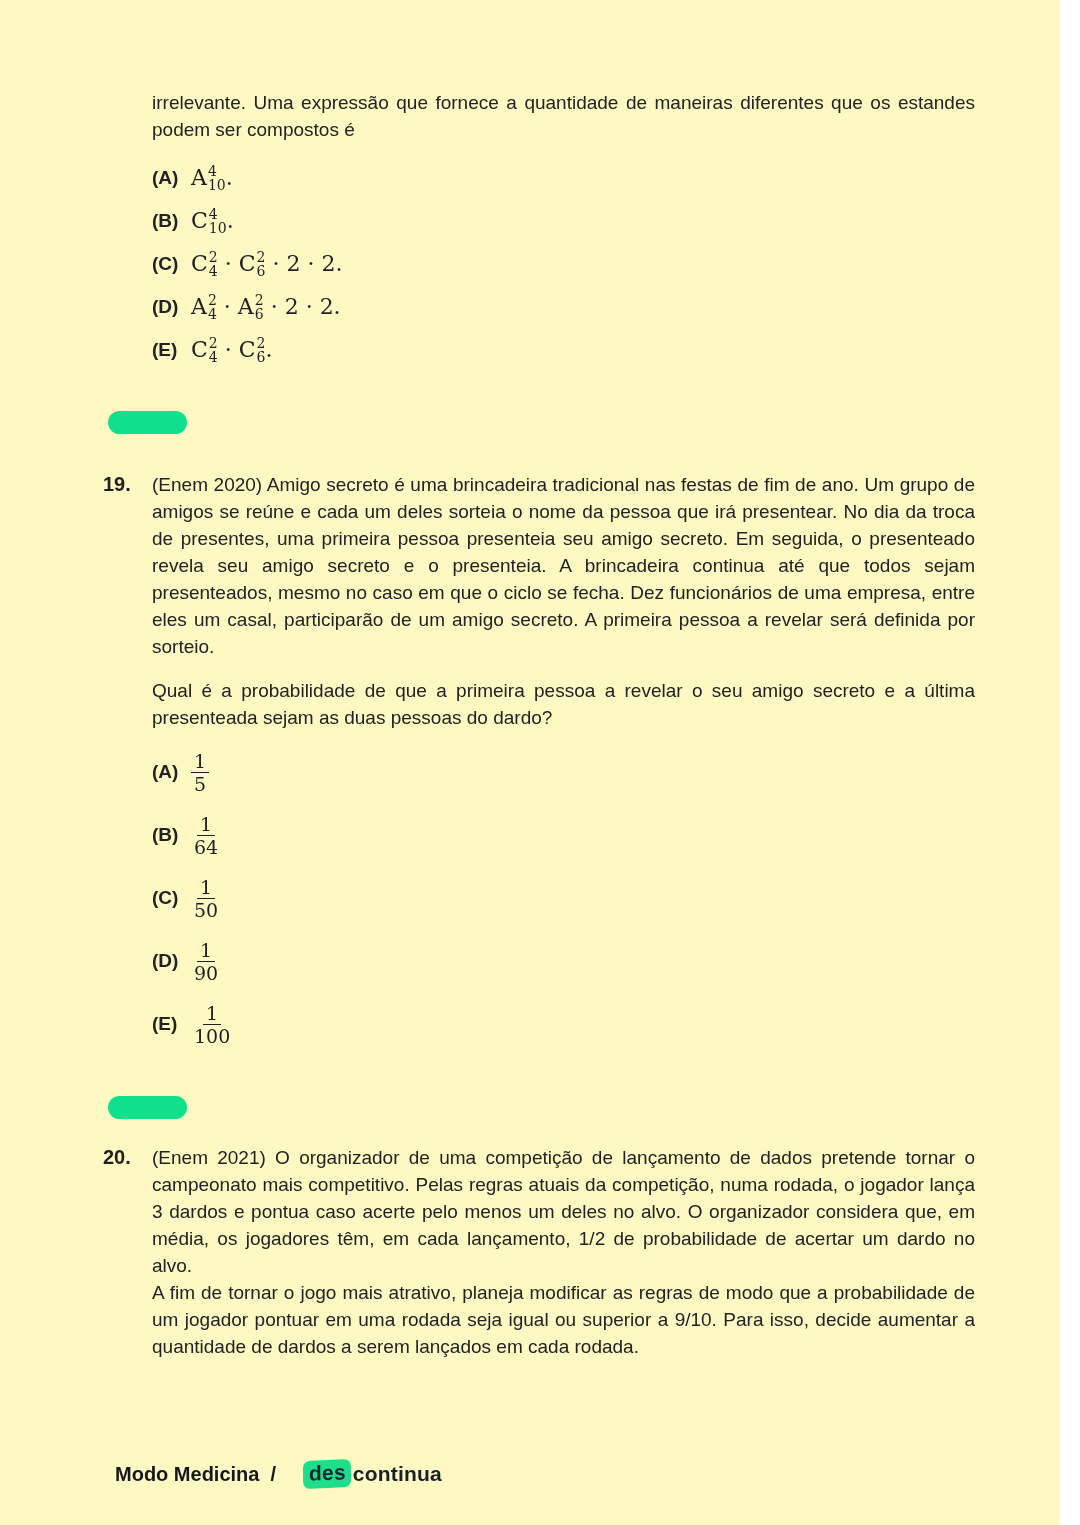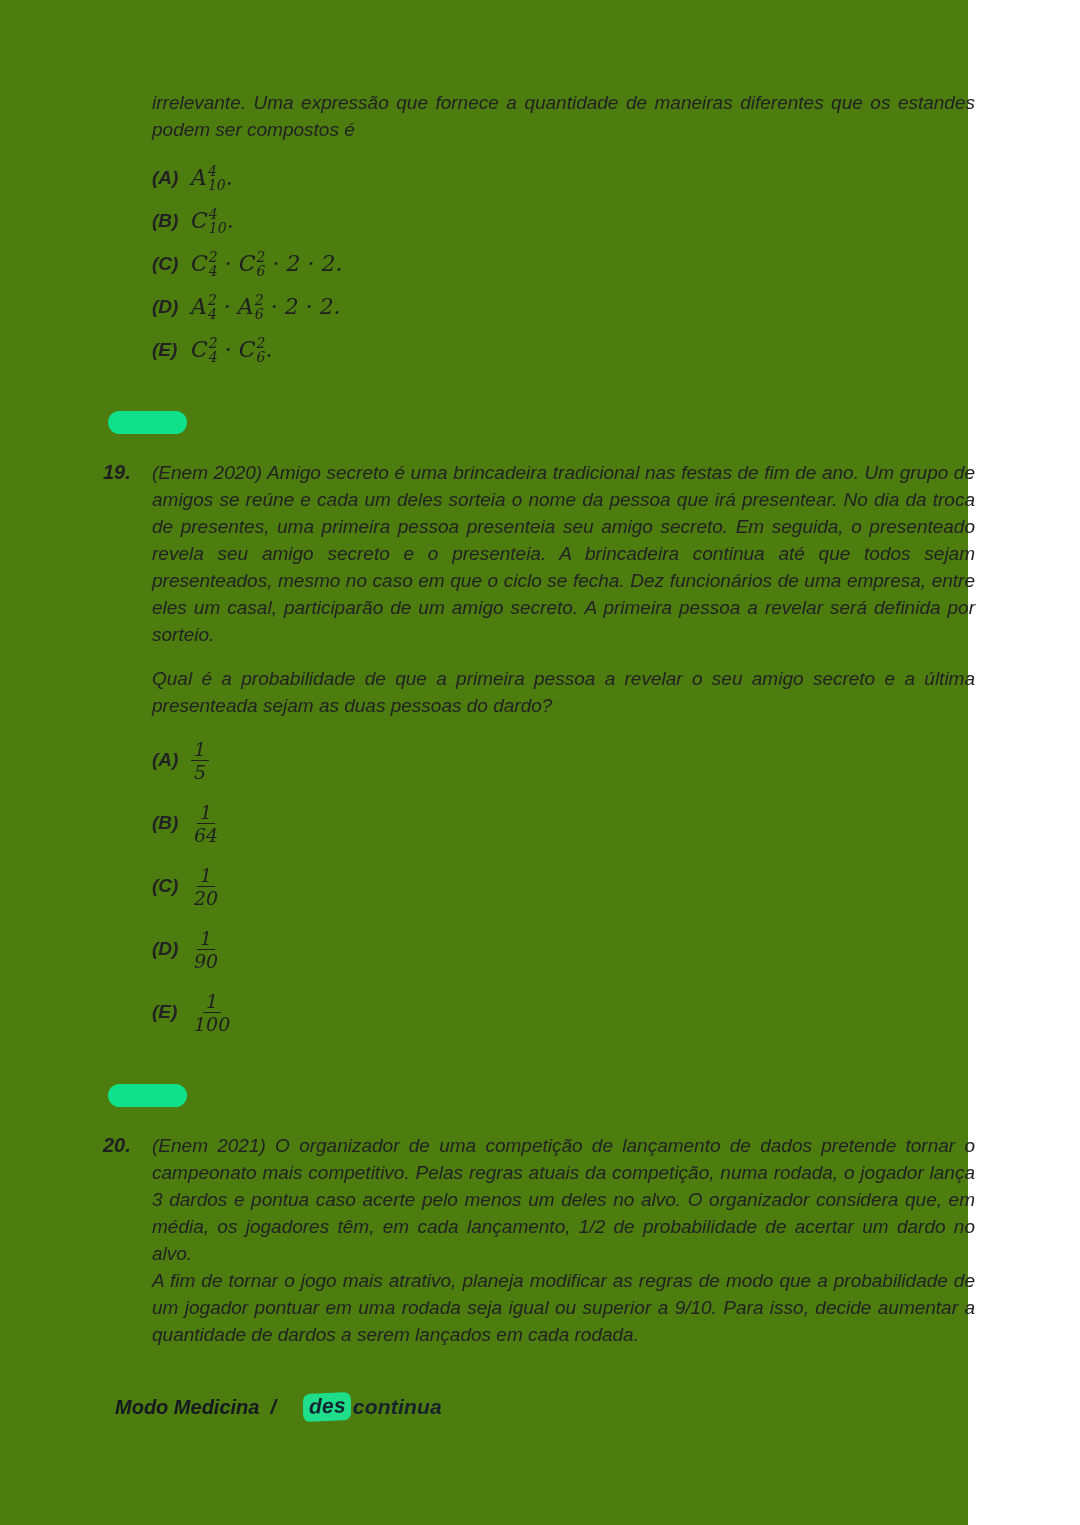--- a/index.html
+++ b/index.html
@@ -2,21 +2,21 @@
 <html lang="pt-BR" style="--accent: #0fe08c; --logo-green: #1ede8b;"><head>
 <meta charset="utf-8">
 <style>
   html,body{margin:0;padding:0;background:#ffffff;}
   body{
     width:1080px;height:1525px;
     font-family:"Liberation Sans",sans-serif;
     color:#222222;
     position:relative;overflow:hidden;
   }
-  .page{position:relative;width:968px;height:1525px;background:#4d7c0f;font-style:italic;}
+  .page{position:relative;width:1060px;height:1525px;background:#fef9c3;}
 
   
   .block{margin-left:152px;width:823px;}
   .para{
     font-size:19px;line-height:27px;text-align:justify;
     margin:0;color:#222;
   }
   .para-gap{margin-top:17px;}
 
   
@@ -52,30 +52,30 @@
   .pill{
     width:79px;height:23px;border-radius:12px;
     background:var(--accent,#0fe08c);
     margin-left:108px;
   }
   .pill-1{margin-top:45px;}
   .pill-2{margin-top:50px;}
 
   
   .question{position:relative;margin-left:152px;width:823px;}
-  .q19{margin-top:25px;}
+  .q19{margin-top:37px;}
   .q20{margin-top:25px;}
   .qnum{
     position:absolute;left:-49px;top:0;
     font-weight:bold;font-size:20px;line-height:27px;color:#1f1f1f;
   }
 
   
   .footer{
-    position:absolute;left:115px;top:1393px;
+    position:absolute;left:115px;top:1460px;
     display:flex;align-items:center;height:28px;
   }
   .brand{font-weight:bold;font-size:20px;color:#15191f;}
   .sep{font-weight:bold;font-size:20px;color:#15191f;margin-left:11px;}
   .logo{display:inline-flex;align-items:center;margin-left:27px;font-weight:bold;font-size:21px;letter-spacing:0.2px;color:#17212b;}
   .logo-des{
     display:inline-block;background:var(--logo-green,#1ede8b);
     color:#122430;padding:1px 5px 3px 6px;border-radius:7px;
     transform:rotate(-2.5deg) skewX(-2deg);
   }
@@ -210,21 +210,21 @@
               <span class="frac-num">1</span>
               <span class="frac-den">64</span>
             </span>
           </span>
         </div>
         <div class="opt-row">
           <span class="opt-label">(C)</span>
           <span class="math opt-math">
             <span class="frac">
               <span class="frac-num">1</span>
-              <span class="frac-den">20</span>
+              <span class="frac-den">50</span>
             </span>
           </span>
         </div>
         <div class="opt-row">
           <span class="opt-label">(D)</span>
           <span class="math opt-math">
             <span class="frac">
               <span class="frac-num">1</span>
               <span class="frac-den">90</span>
             </span>

